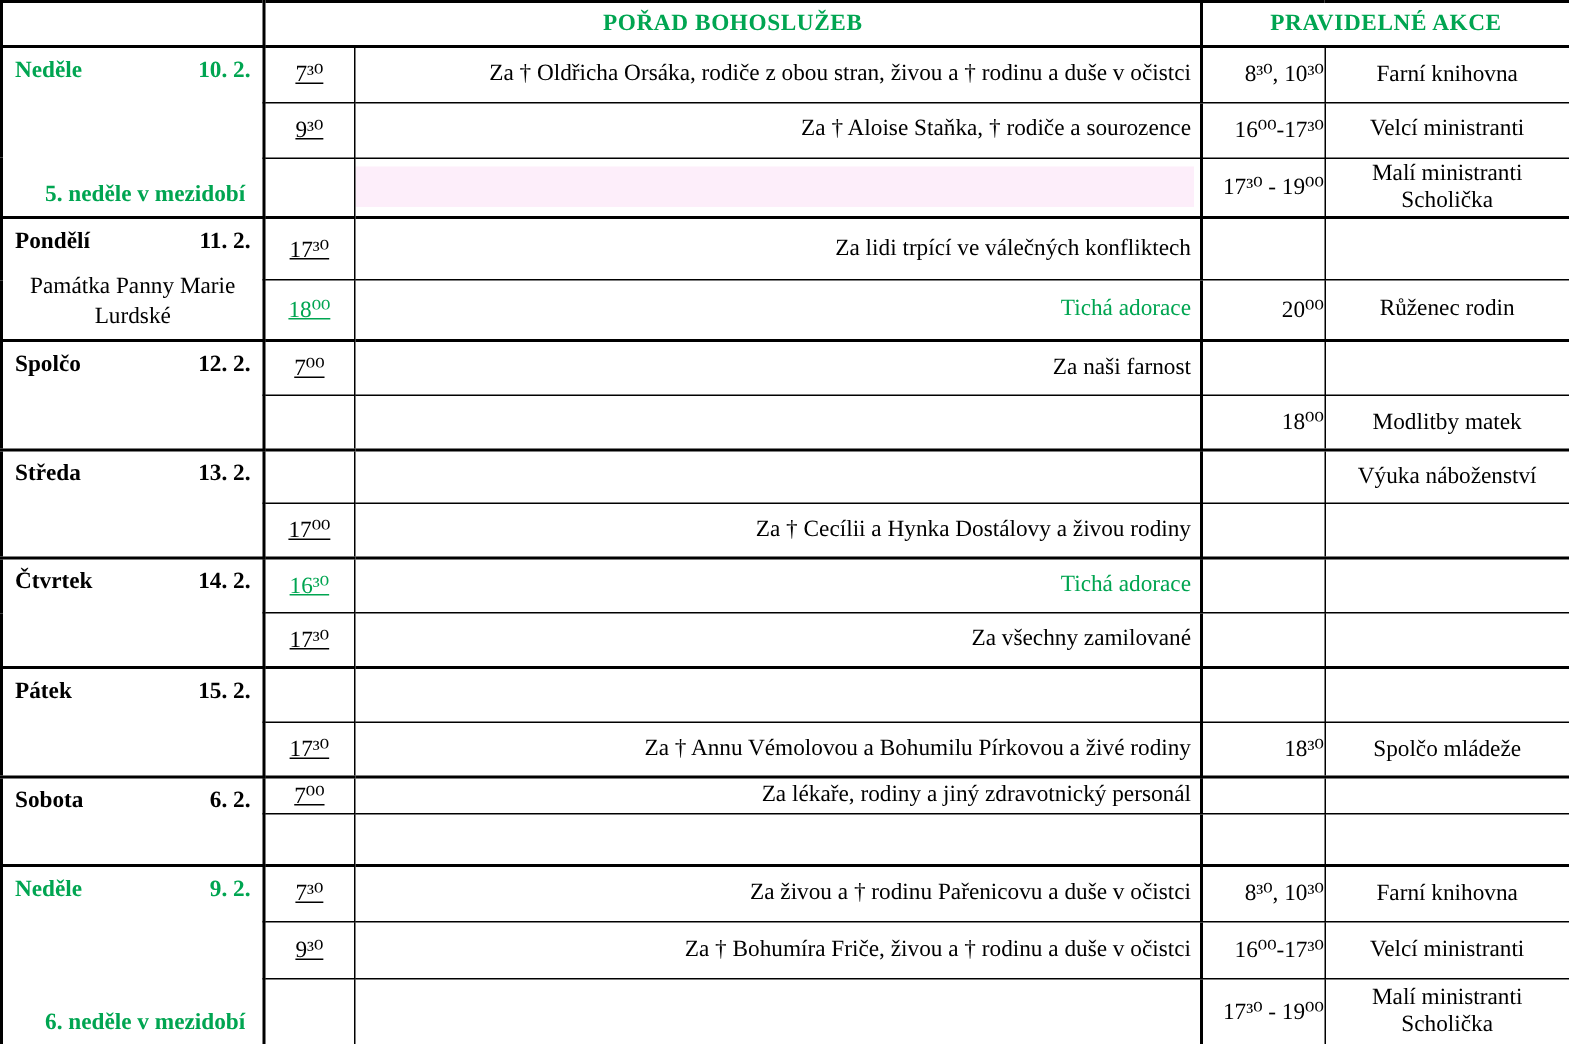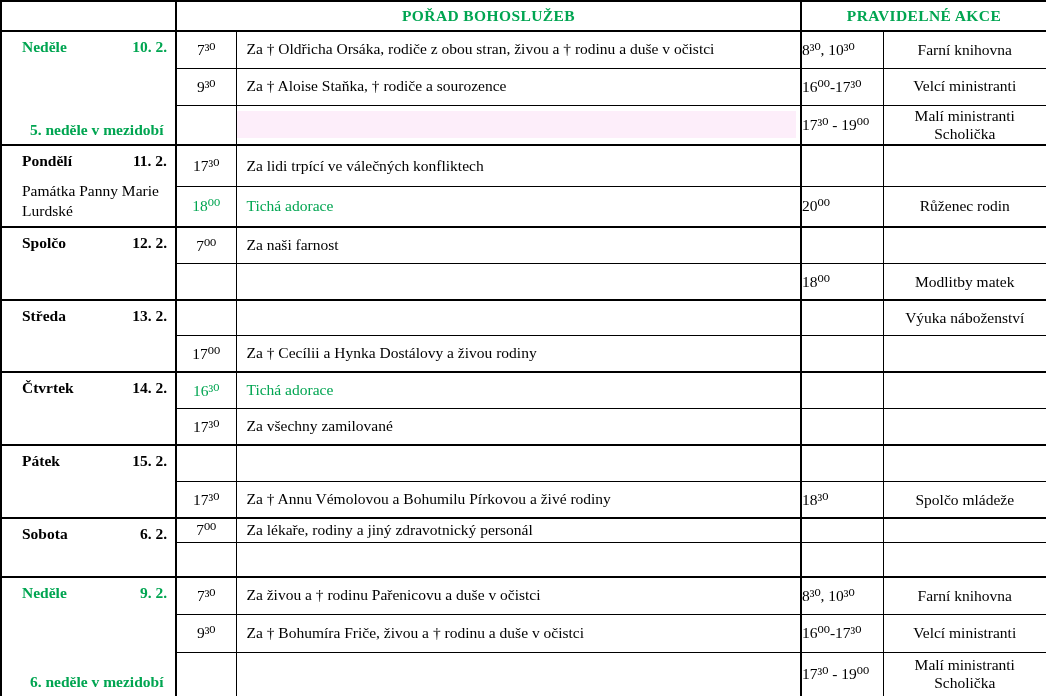--- a/index.html
+++ b/index.html
@@ -31,37 +31,37 @@
     border-bottom:2px solid var(--ink);
     text-align:center;
   }
   th.corner { border-right:2px solid var(--ink); }
   th.mainhdr { border-right:2px solid var(--ink); }
   td.day {
     border-right:2px solid var(--ink);
     border-bottom:2px solid var(--ink);
     vertical-align:top;
     position:relative;
-    padding:6px 8px 5px 20px;
+    padding:6px 8px 5px 8px;
   }
   td.day .dayline {
     display:flex;
     justify-content:space-between;
     font-weight:bold;
     line-height:1.2;
   }
-  td.day .subtitle { margin-top:10px; line-height:1.3; font-weight:normal; }
+  td.day .subtitle { margin-top:10px; line-height:1.3; font-weight:normal;text-align:center; }
   td.day .footer {
     position:absolute; left:8px; bottom:5px;
     font-weight:bold; white-space:nowrap;margin-left:20px;
   }
-  td.time { text-align:center; }
-  td.int  { text-align:left; padding:2px 6px 2px 10px; border-right:2px solid var(--ink); line-height:1.2; }
+  td.time { text-align:center;text-decoration:underline; }
+  td.int  { text-align:right; padding:2px 6px 2px 10px; border-right:2px solid var(--ink); line-height:1.2; }
   td.int.hlcell { padding:0; }
-  td.rtime { text-align:left;margin-left:12px; }
+  td.rtime { text-align:right;margin-left:12px; }
   td.event { text-align:center; white-space:pre-line; line-height:1.18; padding:1px 3px; }
   tr.secend td { border-bottom:2px solid var(--ink); }
   .g { color:var(--green); }
   .greenrow td.time, .greenrow td.int { color:var(--green); }
   .hl { background:var(--pink); height:27px; margin:3px 4px 3px 0; }
 </style>
 </head>
 <body>
 
 <table class="sched">

